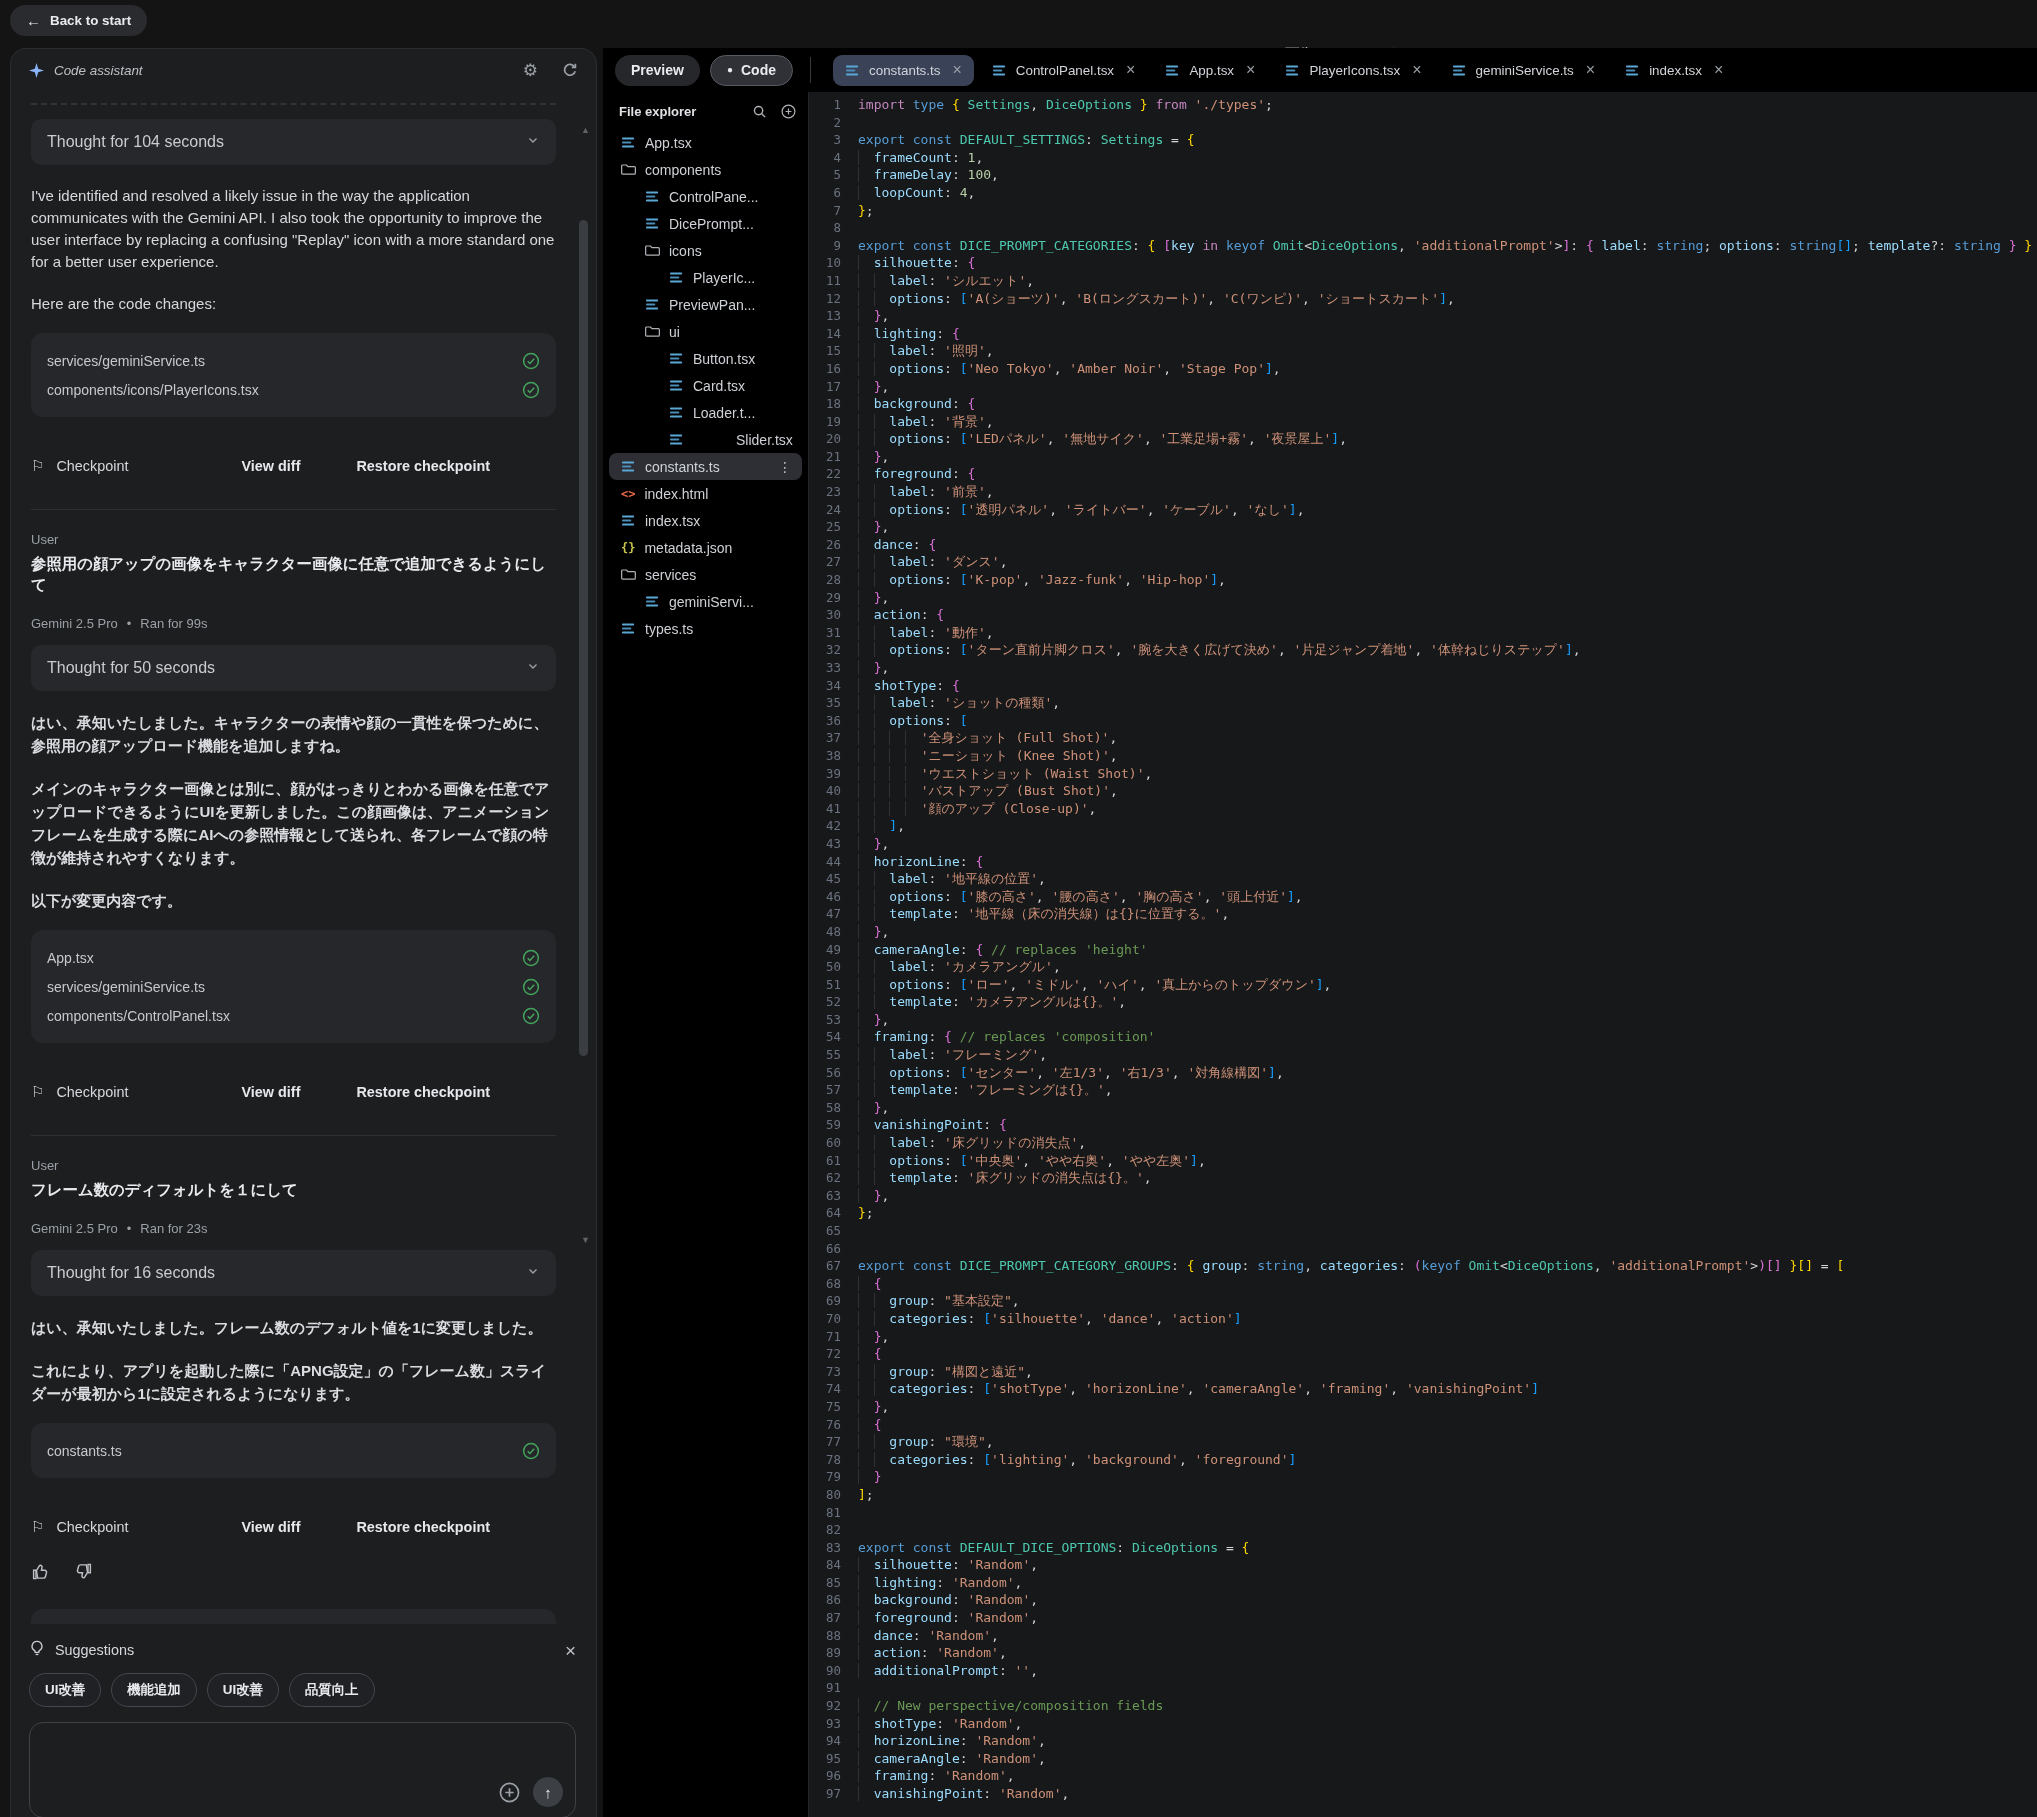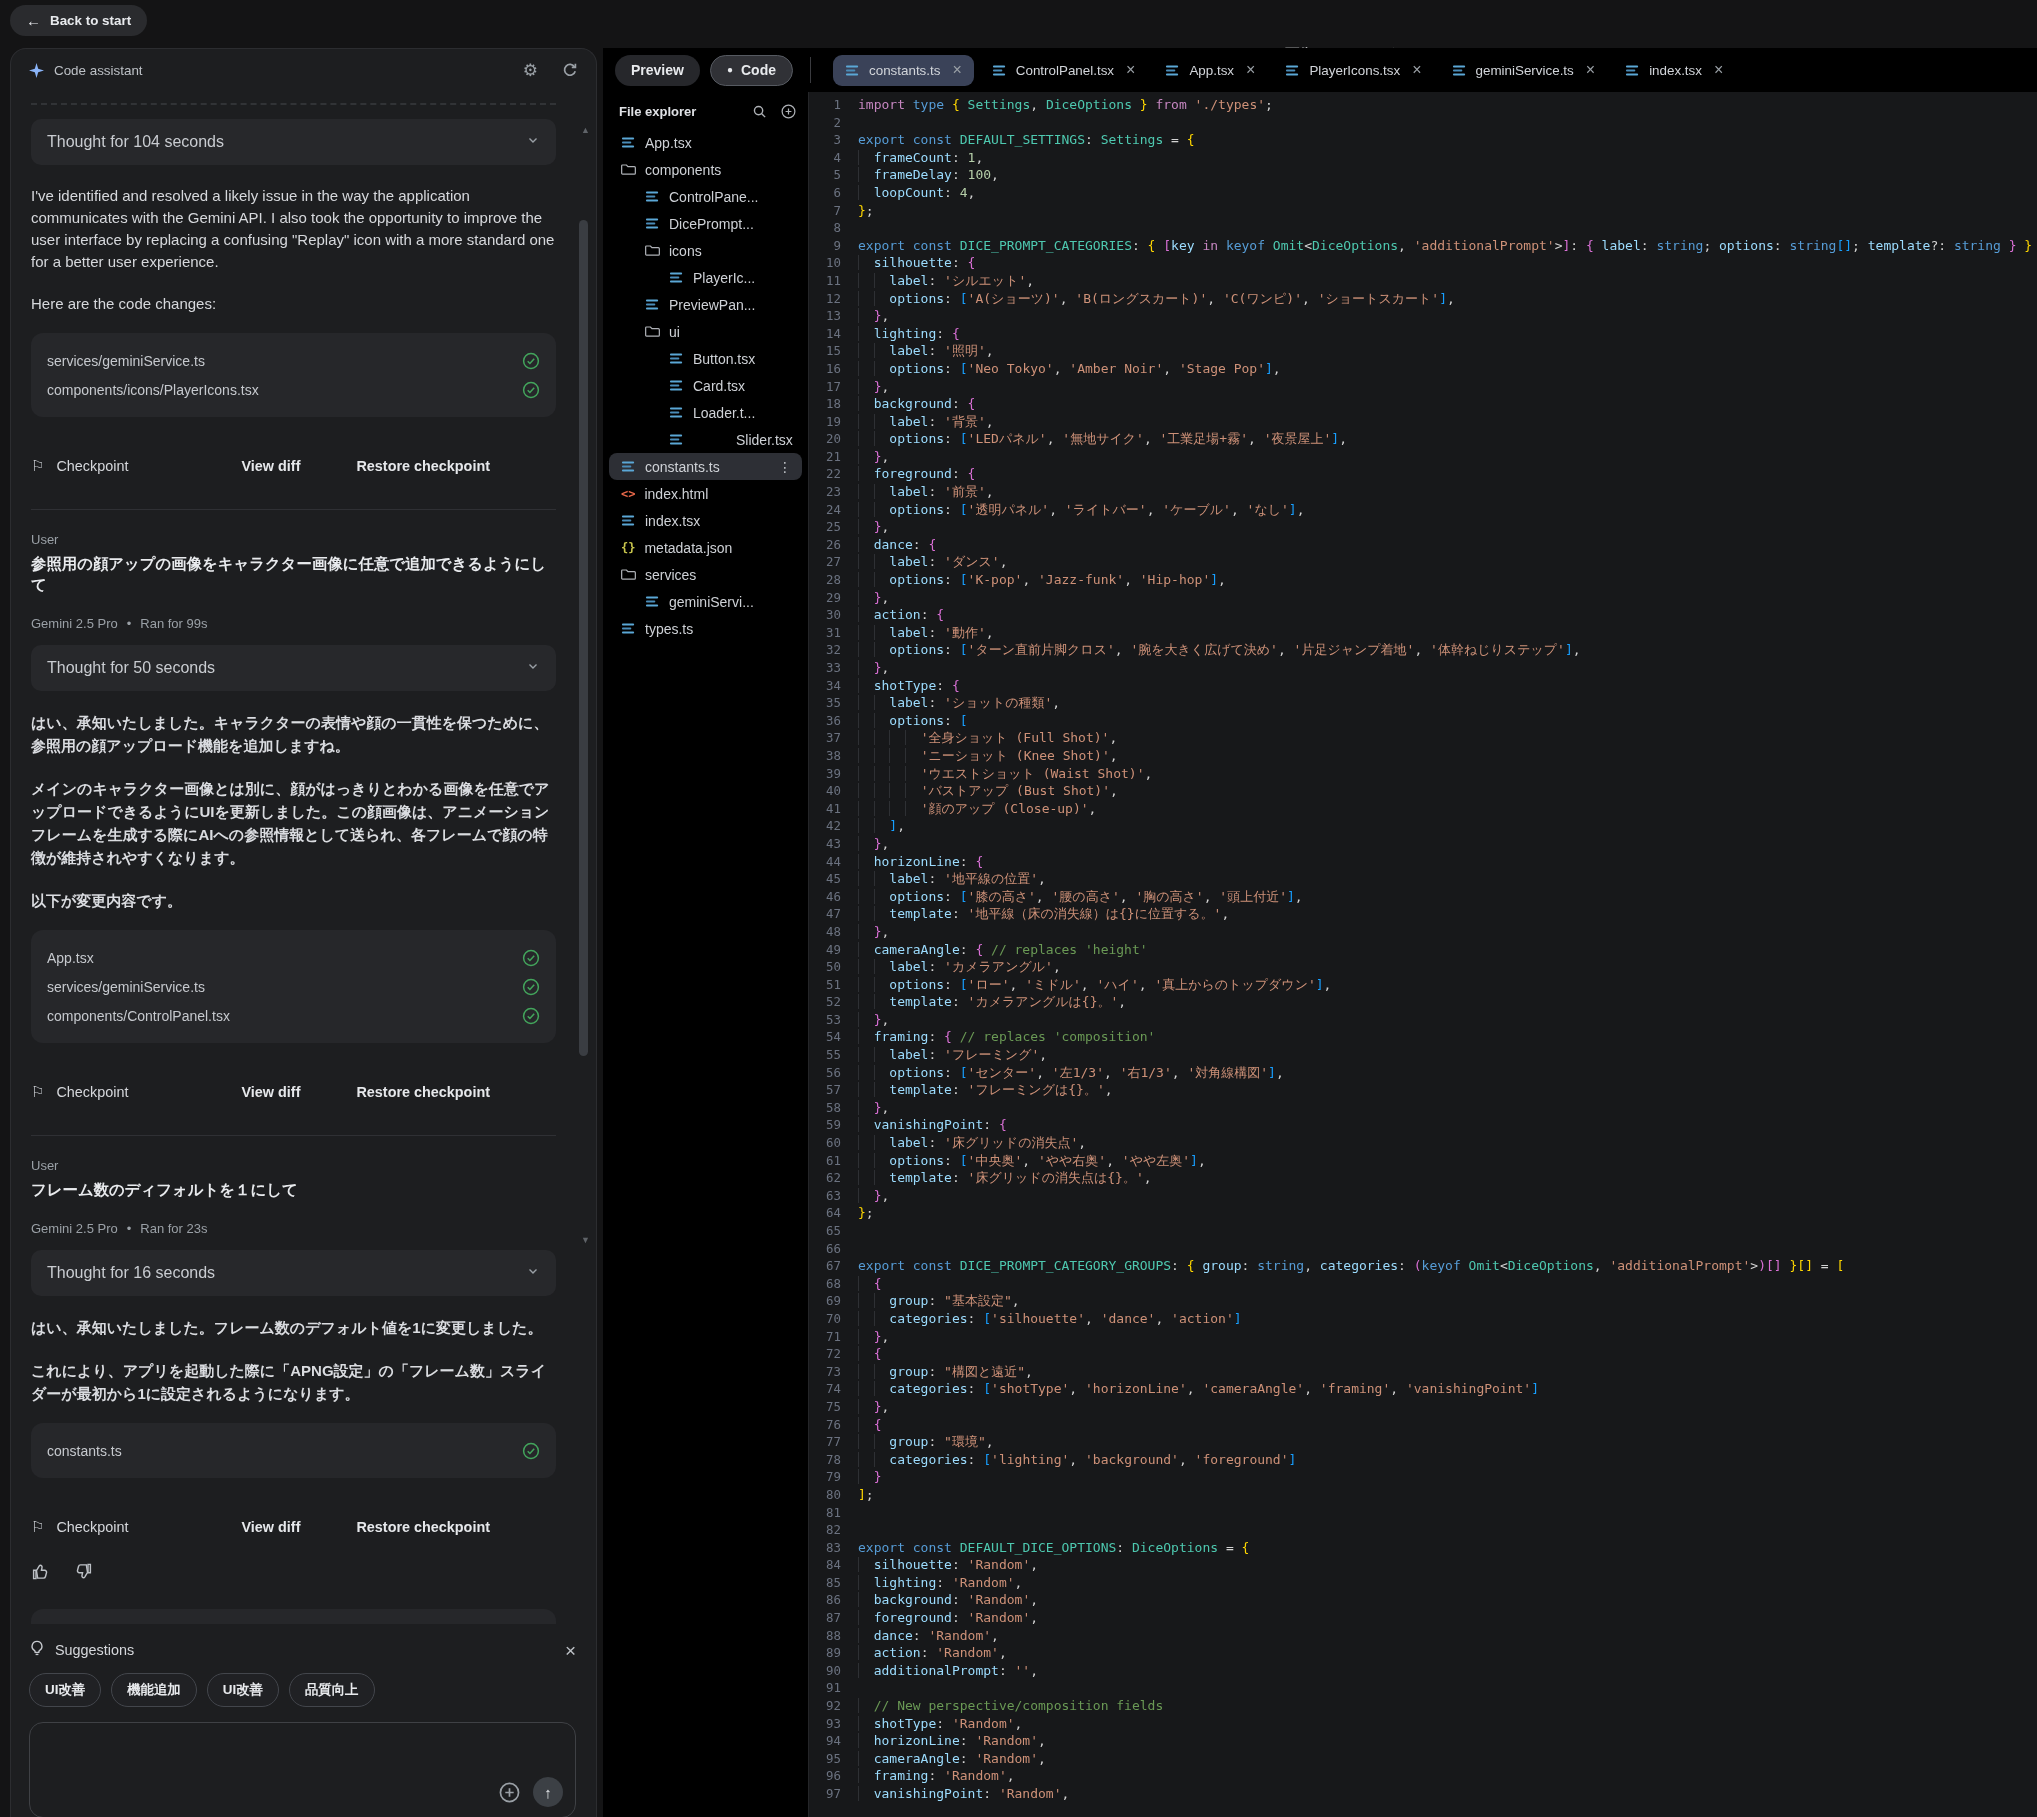--- a/index.html
+++ b/index.html
@@ -17,21 +17,21 @@
     align-items:center;justify-content:center;gap:10px;margin-top:33px;}
   .app-title-text{font-size:14.4px;font-weight:700;color:#e8eaed;}
   .pencil{font-size:15px;color:#bdc1c6;cursor:pointer;}
 
   
   .chat{position:absolute;left:10px;top:48px;width:587px;bottom:0;background:#1d1e20;
     border:1px solid #2c2d30;border-bottom:none;border-radius:16px 16px 0 0;overflow:hidden;
     display:flex;flex-direction:column;}
   .chat-head{height:42px;flex:none;display:flex;align-items:center;gap:10px;padding:0 18px;}
   .spark svg{width:15px;height:15px;display:block;}
-  .panel-title{font-size:13.4px;color:#bdc1c6;flex:1;}
+  .panel-title{font-size:13.4px;color:#bdc1c6;flex:1;font-style:italic;}
   .hicon{color:#9aa0a6;font-size:17px;cursor:pointer;margin-left:14px;display:flex;align-items:center;}
   .hicon svg{width:16px;height:16px;}
 
   .chat-body{flex:1;overflow:hidden;padding:8px 40px 0 20px;position:relative;}
   .dashed-top{border-top:2px dashed #3f4246;opacity:.6;margin:4px 0 0;}
   .thought{margin-top:14px;height:46px;background:#27282b;border-radius:10px;display:flex;
     align-items:center;padding:0 16px;cursor:pointer;}
   .t-label{font-size:16px;color:#c9ccd1;flex:1;}
   .chev svg{width:14px;height:14px;stroke:#9aa0a6;}
   .para{margin-top:20px;font-size:15px;line-height:22px;color:#d6d8dc;font-weight:500;}

